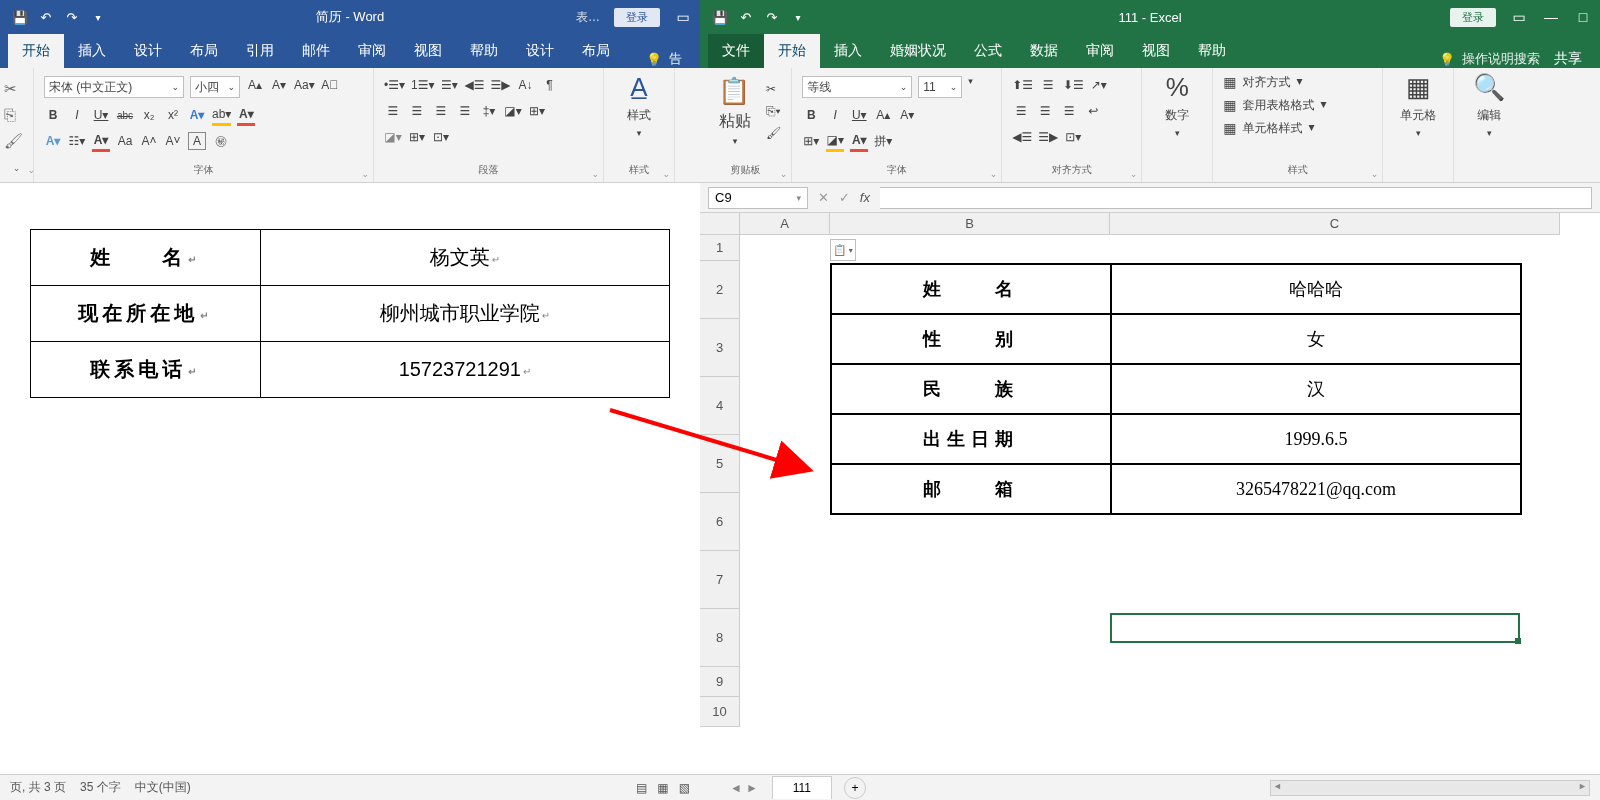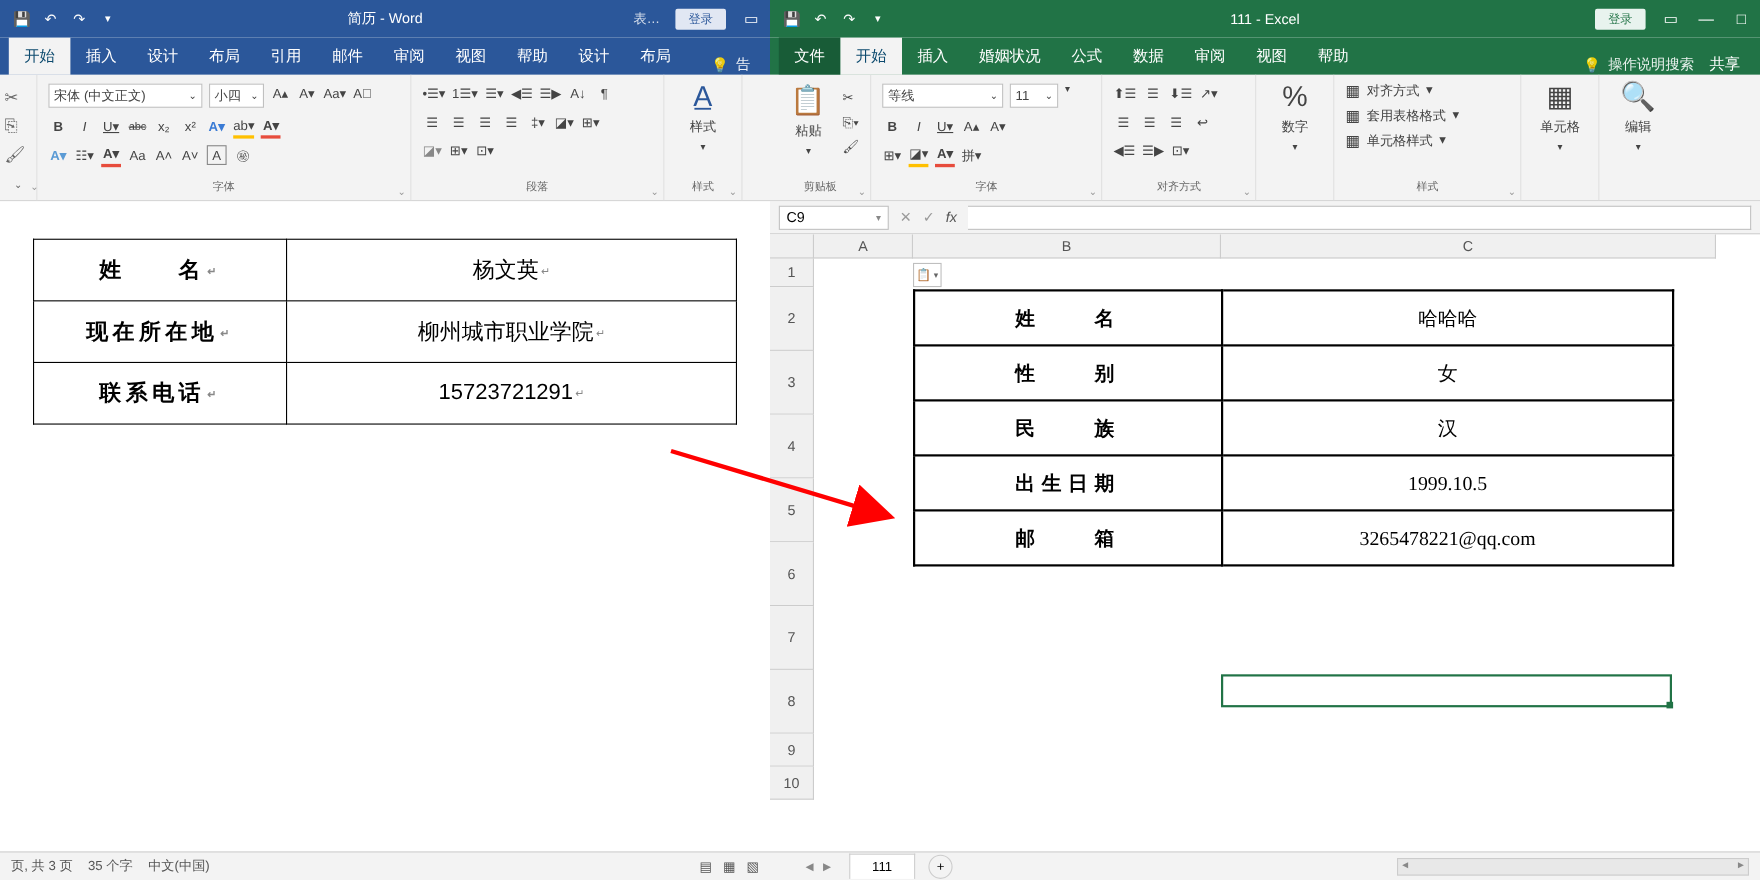--- a/index.html
+++ b/index.html
@@ -46,21 +46,21 @@
 .color-underline{position:relative;padding-bottom:2px}
 .color-underline.red::after{content:"";position:absolute;left:0;right:0;bottom:-2px;height:3px;background:#e74c3c}
 .color-underline.yellow::after{content:"";position:absolute;left:0;right:0;bottom:-2px;height:3px;background:#ffc000}
 
 
 .clip-col{display:flex;flex-direction:column;gap:8px;padding-top:6px}
 .clip-col .icon{font-size:15px;color:#666}
 
 
 .docarea{flex:1;background:#fff;padding:30px 0 0 0;overflow:hidden}
-.word-table{margin:4px auto;border-collapse:collapse;width:640px}
+.word-table{margin:16px auto;border-collapse:collapse;width:640px}
 .word-table td{border:1.5px solid #000;padding:14px 10px;font-size:20px;font-family:SimSun,serif;text-align:center;position:relative}
 .word-table td.label{width:230px;font-weight:bold;letter-spacing:4px}
 .cell-marker{font-size:10px;color:#888;vertical-align:middle;margin-left:2px}
 
 
 .statusbar{height:26px;background:#f3f3f3;border-top:1px solid #d0d0d0;display:flex;align-items:center;font-size:12px;color:#555;padding:0 10px;gap:14px}
 .statusbar .right{margin-left:auto;display:flex;gap:10px;align-items:center}
 
 
 .formulabar{height:30px;background:#f3f3f3;border-bottom:1px solid #d0d0d0;display:flex;align-items:center;padding:4px 8px;gap:10px;font-size:13px}
@@ -290,21 +290,21 @@
       <span class="tell-me">💡 <span>操作说明搜索</span></span>
       <span>共享</span>
     </div>
   </div>
 
   <div class="ribbon">
     <div class="group" style="flex:0 0 90px">
       <div class="group-content">
         <div class="big-btn">
           <span class="icon">📋</span>
-          <span style="font-size:12px">粘贴</span>
+          <span style="font-size:16px">粘贴</span>
           <span style="font-size:9px">▾</span>
         </div>
         <div class="clip-col">
           <span>✂</span>
           <span>⎘▾</span>
           <span>🖌</span>
         </div>
       </div>
       <div class="group-label">剪贴板</div>
     </div>
@@ -444,21 +444,21 @@
       <tr>
             <td class="label">性　　别</td>
             <td>女</td>
           </tr>
       <tr>
             <td class="label">民　　族</td>
             <td>汉</td>
           </tr>
       <tr>
             <td class="label">出生日期</td>
-            <td>1999.10.5</td>
+            <td>1999.6.5</td>
           </tr>
       <tr>
             <td class="label">邮　　箱</td>
             <td>3265478221@qq.com</td>
           </tr>
     </tbody>
       </table>
 
     <div class="sel-cell" style="left:410px;top:400px;width:410px;height:30px"></div>
   </div>

